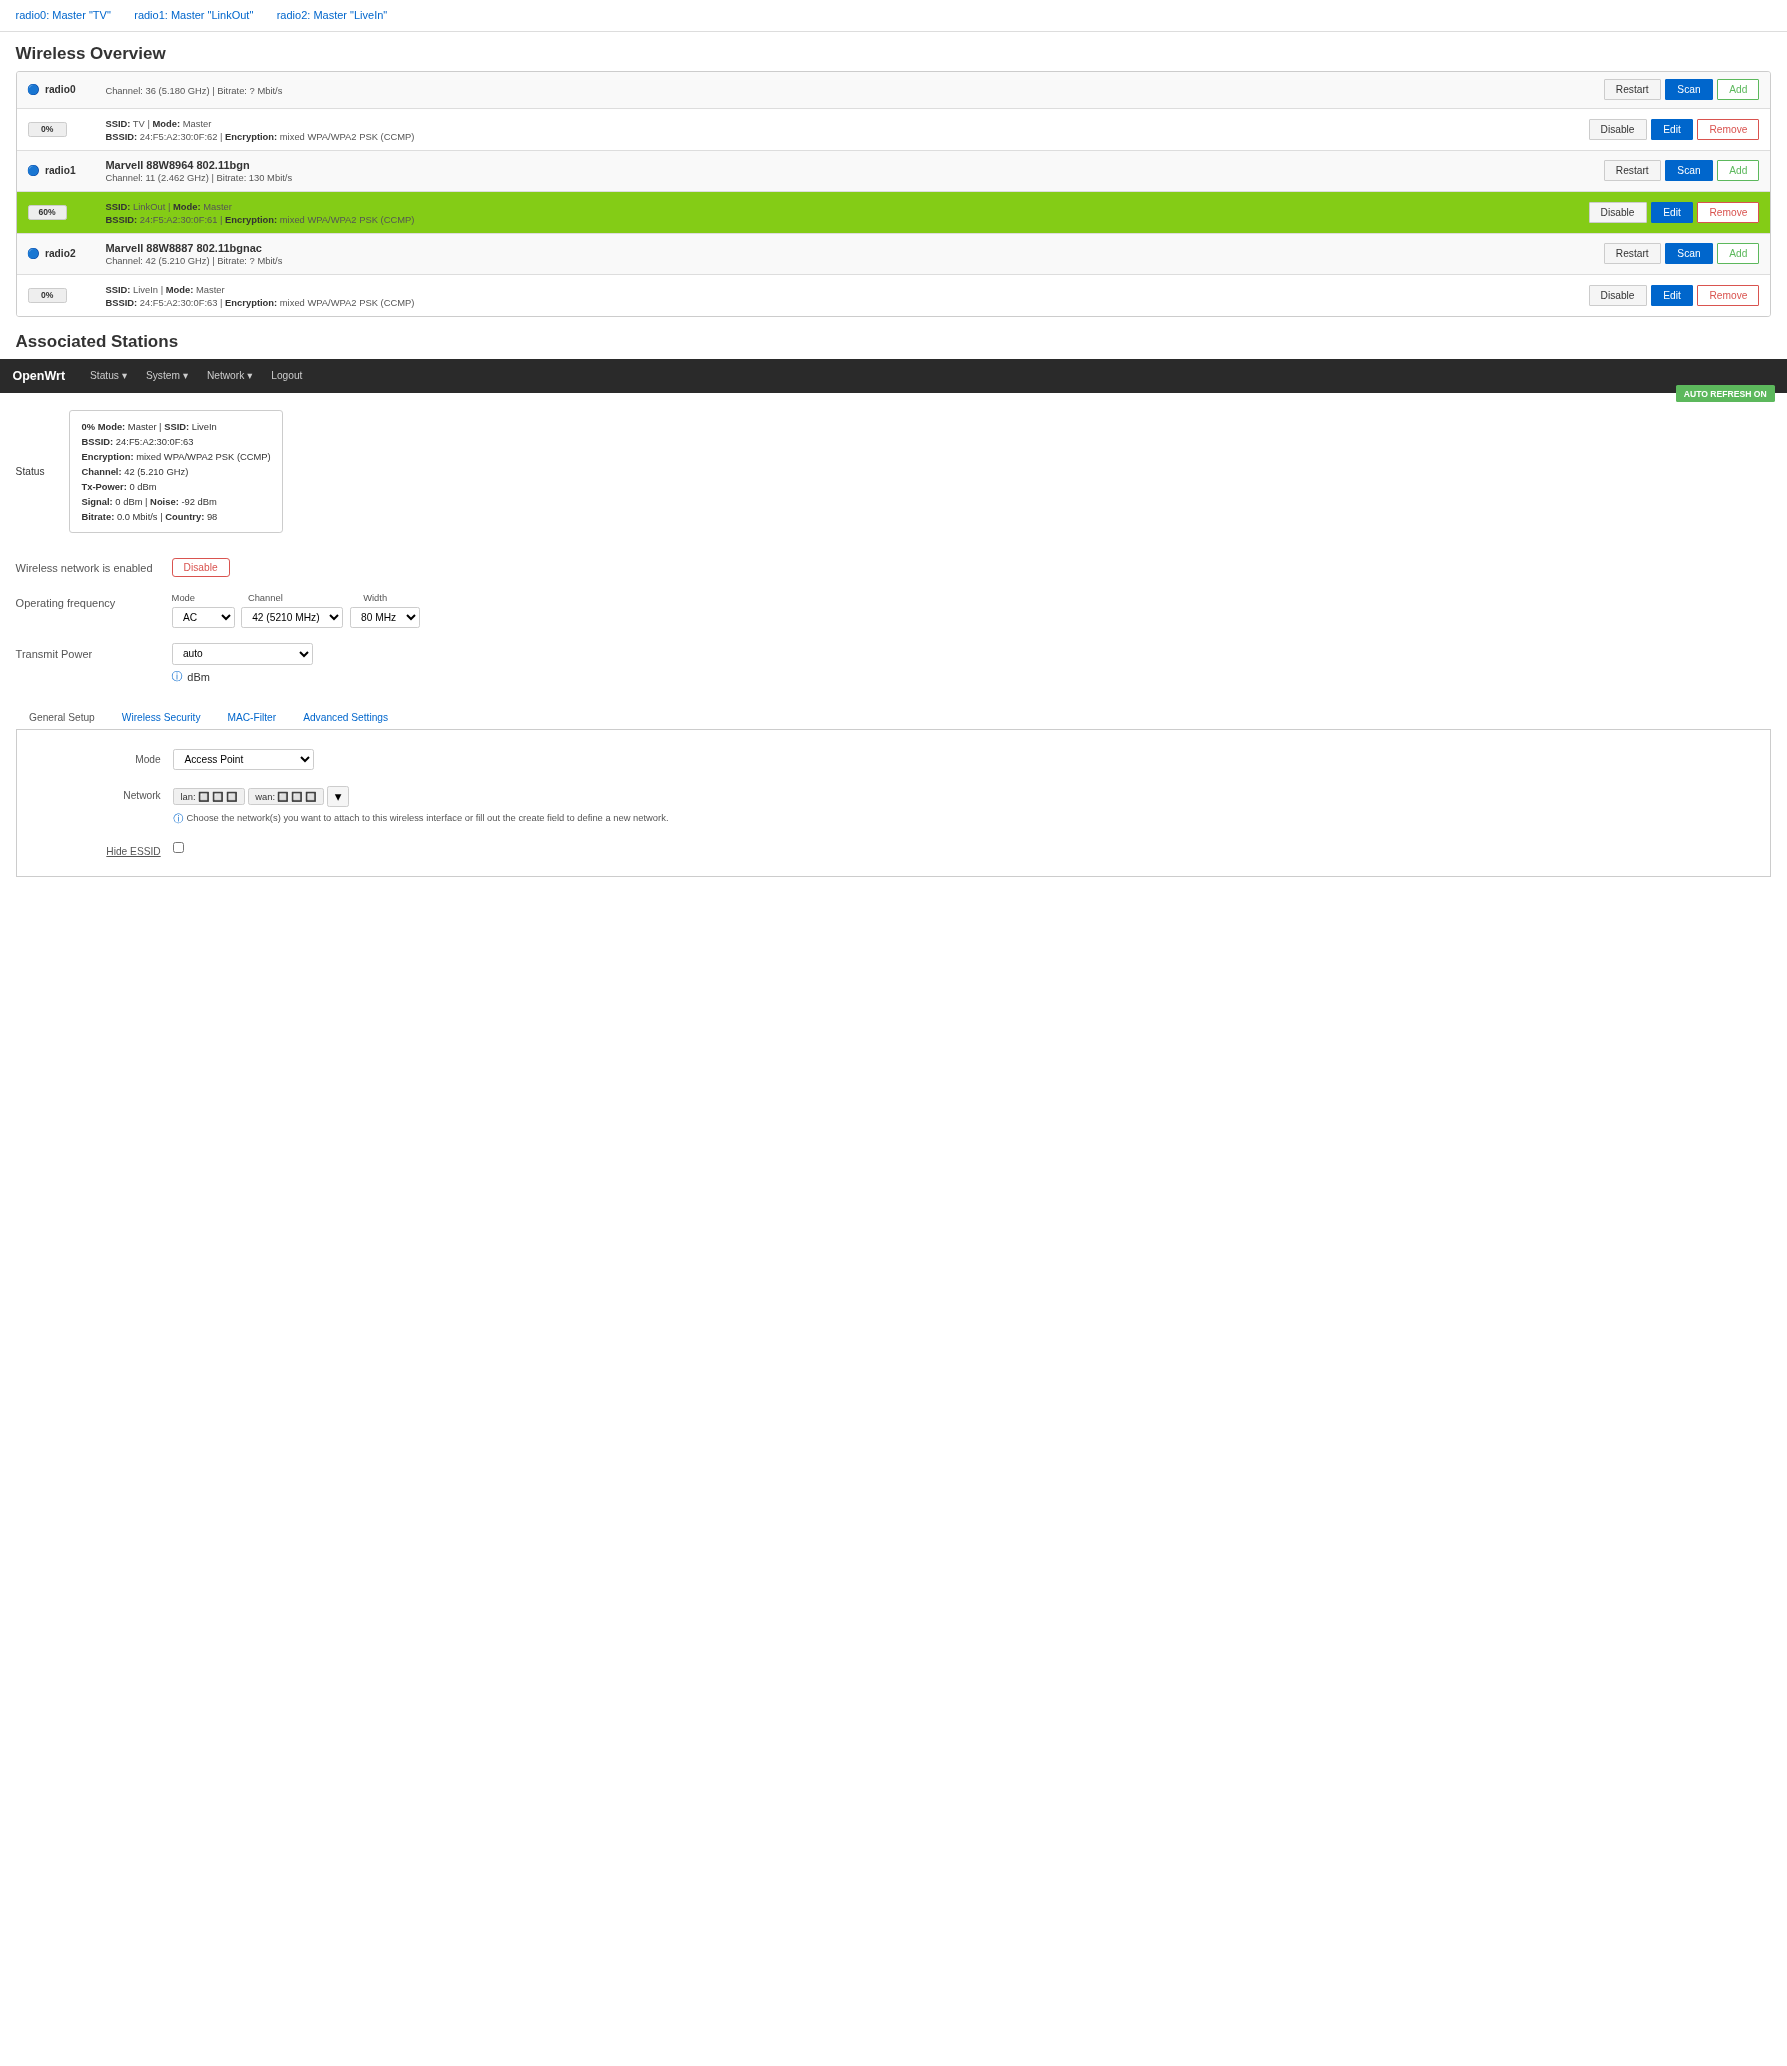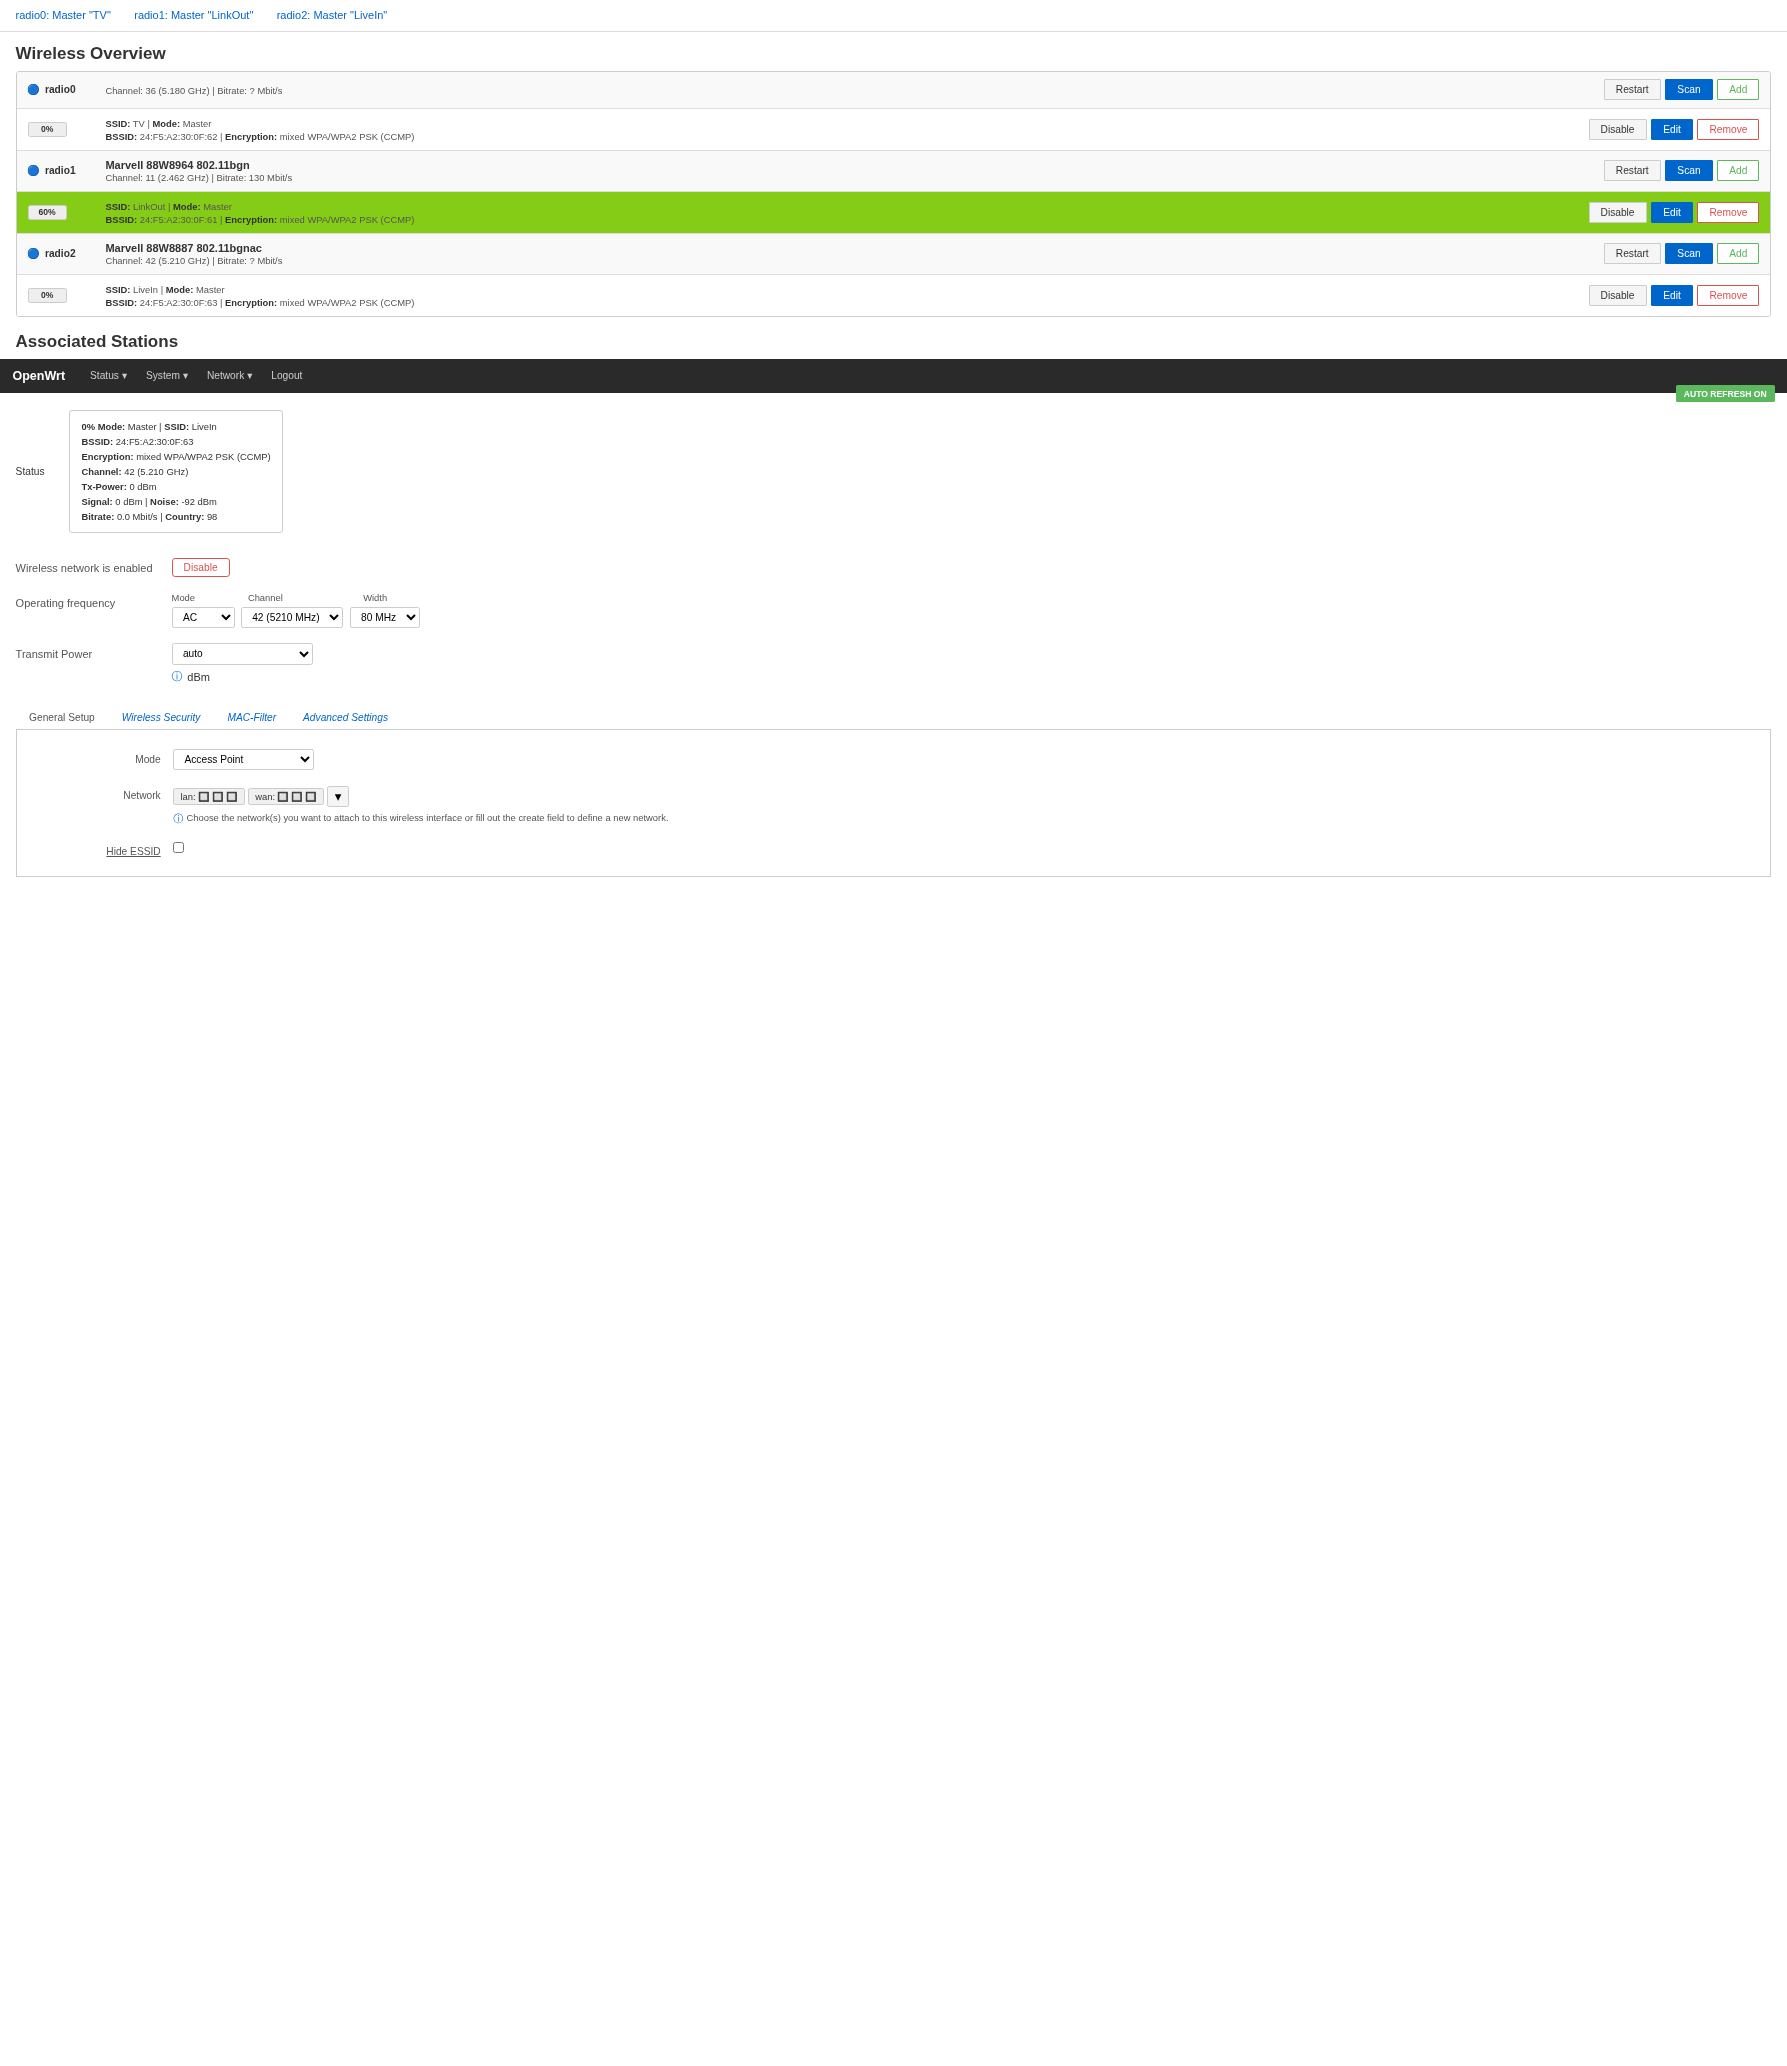--- a/index.html
+++ b/index.html
@@ -49,21 +49,21 @@
     select, input[type="text"] { border: 0.8px solid #ccc; border-radius: 2.3px; padding: 3.1px 6.3px; font-size: 10.2px; background: #fff; }
     .freq-select { min-width: 63px; }
     .freq-select-ch { min-width: 102px; }
     .freq-select-w { min-width: 70px; }
 
     
     .interface-config { margin: 12.5px 15.6px; }
     .interface-config-title { font-size: 12.5px; font-weight: bold; padding: 7.8px 0; }
     .tabs { display: flex; border-bottom: 0.8px solid #ccc; }
     .tab { padding: 6.3px 12.5px; cursor: pointer; font-size: 10.2px; border: 0.8px solid transparent; border-bottom: none; color: #555; }
-    .tab.highlighted { color: #0066cc; font-style: italic; }
+    .tab.highlighted { color: #0066cc; }
     .tab-content { border: 0.8px solid #ccc; border-top: none; padding: 11px 15.6px; }
 
     .field-row { display: flex; align-items: flex-start; padding: 7.8px 0; }
     .field-label { min-width: 141px; text-align: right; padding-right: 12.5px; padding-top: 4.7px; font-size: 10.2px; color: #555; }
     .field-label.underline { text-decoration: underline; }
     .field-value { flex: 1; }
     .field-value input[type="text"], .field-value select { width: 141px; }
 
     
     .network-picker { display: flex; align-items: center; gap: 3.1px; }

